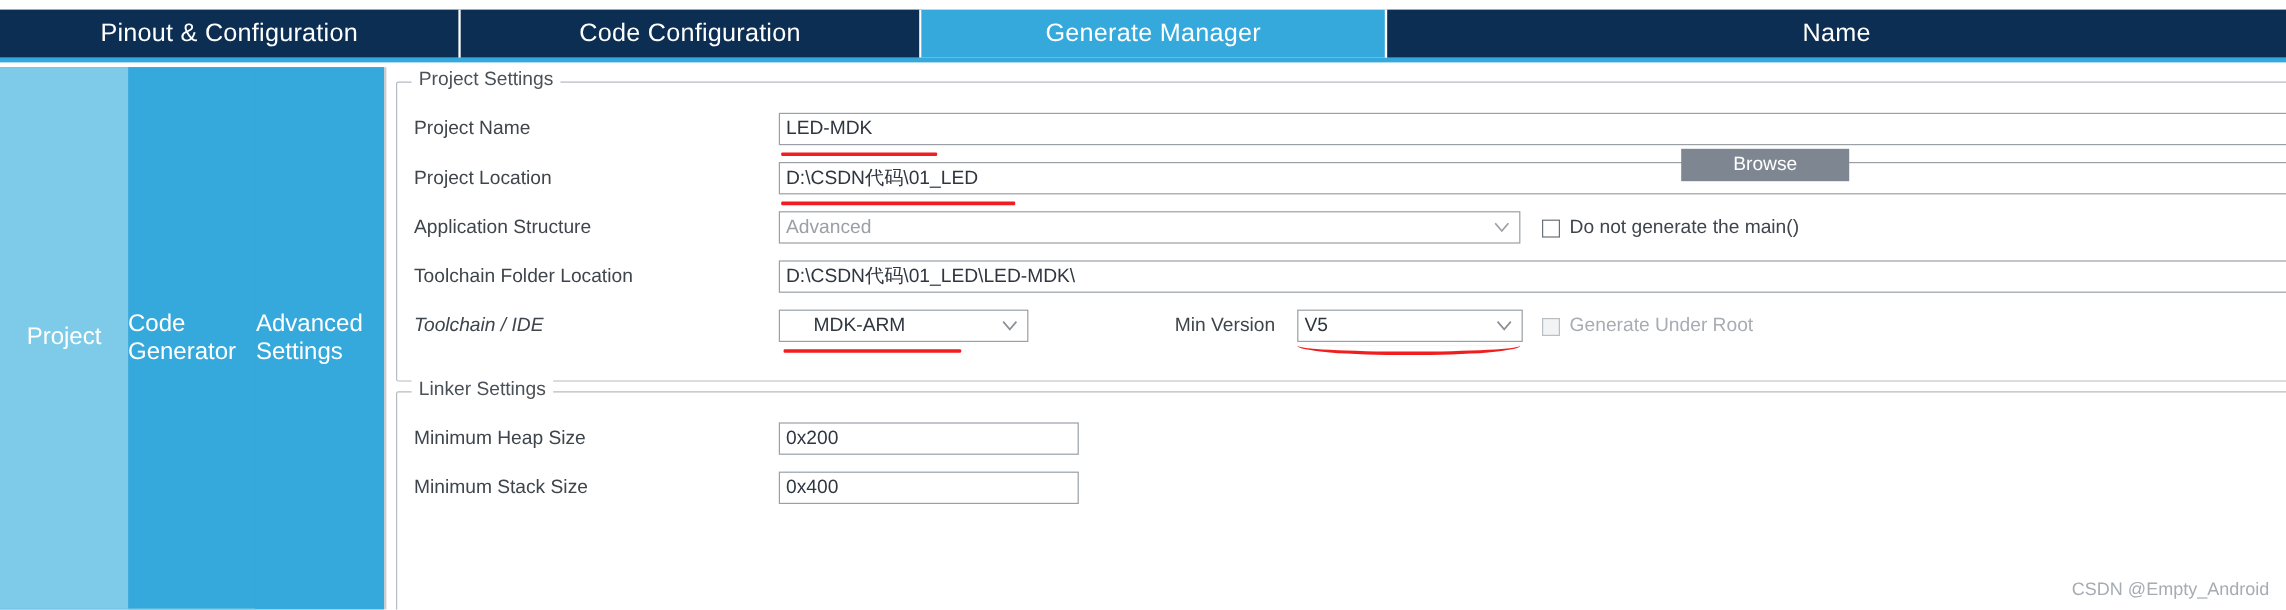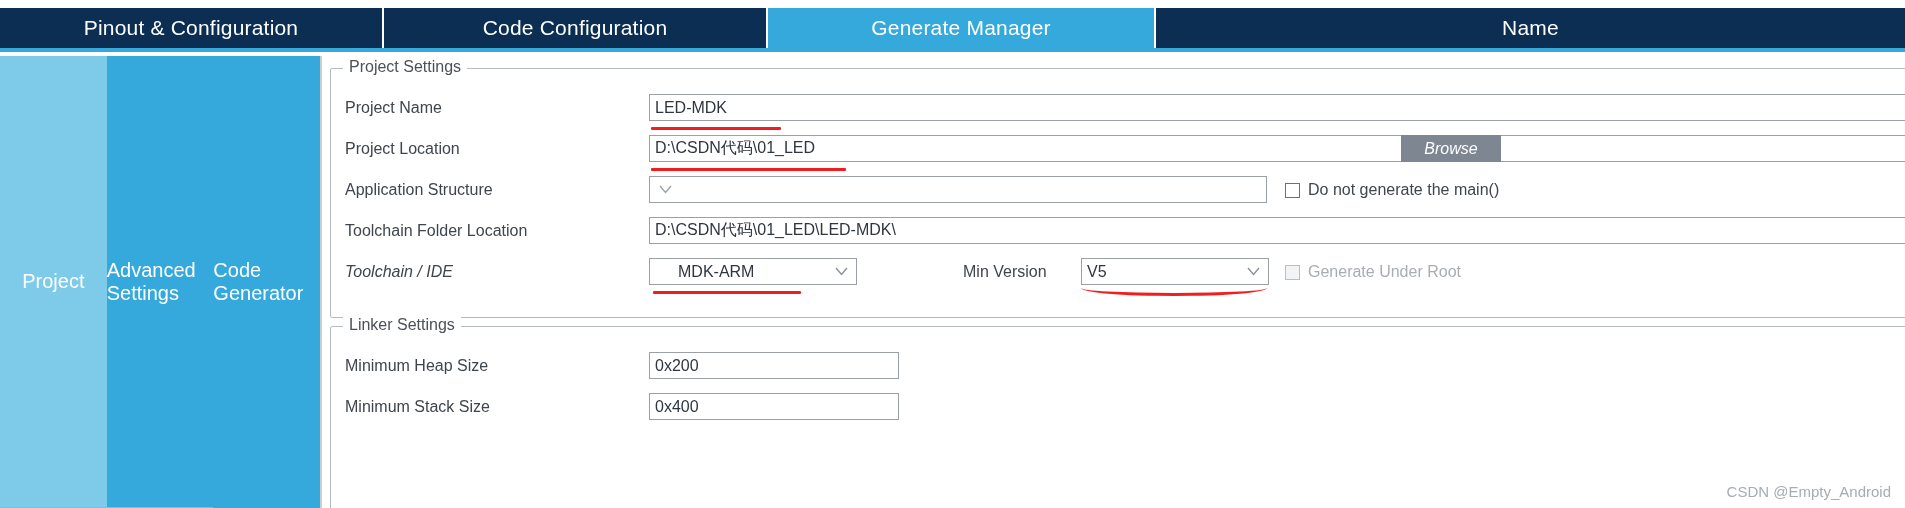--- a/index.html
+++ b/index.html
@@ -216,43 +216,44 @@
     </div>
   </div>
 
   <div class="body">
 
     <div class="sidebar">
       <div class="side-item active">
         <span>Project</span>
       </div>
       <div class="side-item">
+        <span>Code Generator</span>
+      </div>
+      <div class="side-item">
         <span>Advanced Settings</span>
-      </div>
-      <div class="side-item">
-        <span>Code Generator</span>
       </div>
     </div>
 
     <div class="content">
 
       <div class="groupbox" id="gb-project">
         <div class="gb-title">Project Settings</div>
 
         <div class="fld-label" style="left:14px; top:30px;">Project Name</div>
         <div class="textbox" style="left:318px; top:25px; width:1545px;" title="Project Name">LED-MDK</div>
         <div class="redline" style="left:320px; top:58px; width:130px;"></div>
 
         <div class="fld-label" style="left:14px; top:71px;">Project Location</div>
         <div class="textbox" style="left:318px; top:66px; width:1745px; max-width:1745px;" title="Project Location">D:\CSDN代码\01_LED</div>
-        <div class="btn-browse" style="left:1070px; top:66px; width:100px;font-style:italic;">Browse</div>
+        <div class="btn-browse" style="left:1070px; top:55px; width:140px;">Browse</div>
         <div class="redline" style="left:320px; top:99px; width:195px;"></div>
 
         <div class="fld-label" style="left:14px; top:112px;">Application Structure</div>
         <div class="combo disabled" style="left:318px; top:107px; width:618px;">
+          <span class="cval">Advanced</span>
           <span class="arrow">
             <svg width="13" height="9" viewBox="0 0 13 9">
                 <path d="M1 1 L6.5 7.5 L12 1" fill="none" stroke="#9aa0a6" stroke-width="1.4"></path>
               </svg>
           </span>
         </div>
         <div class="checkrow" style="left:954px; top:112px;">
           <span class="cbox"></span>
           <span>Do not generate the main()</span>
         </div>
@@ -264,21 +265,21 @@
         <div class="combo" style="left:318px; top:189px; width:208px;padding-left:28px;">
           <span class="cval">MDK-ARM</span>
           <span class="arrow">
             <svg width="13" height="9" viewBox="0 0 13 9">
                 <path d="M1 1 L6.5 7.5 L12 1" fill="none" stroke="#8b9097" stroke-width="1.4"></path>
               </svg>
           </span>
         </div>
         <div class="redline" style="left:322px; top:222px; width:148px;"></div>
 
-        <div class="fld-label" style="left:632px; top:194px;">Min Version</div>
+        <div class="fld-label" style="left:648px; top:194px;">Min Version</div>
         <div class="combo" style="left:750px; top:189px; width:188px;">
           <span class="cval">V5</span>
           <span class="arrow">
             <svg width="13" height="9" viewBox="0 0 13 9">
                 <path d="M1 1 L6.5 7.5 L12 1" fill="none" stroke="#8b9097" stroke-width="1.4"></path>
               </svg>
           </span>
         </div>
         <div class="redline curve" style="left:750px; top:219px; width:186px;"></div>
 

